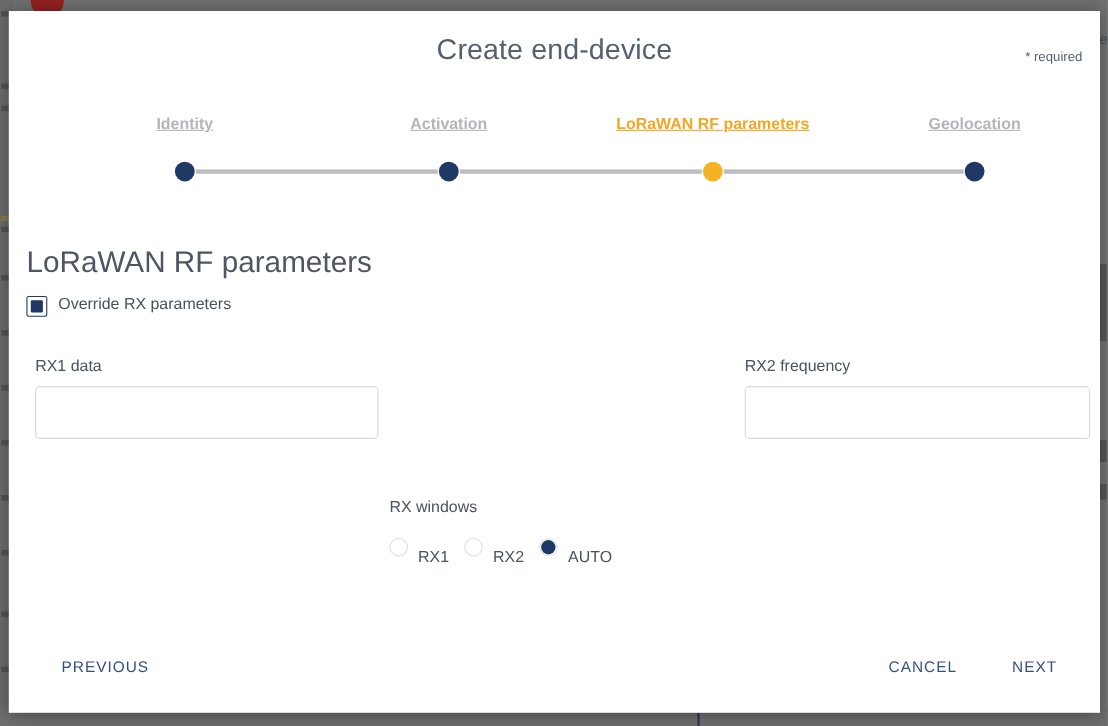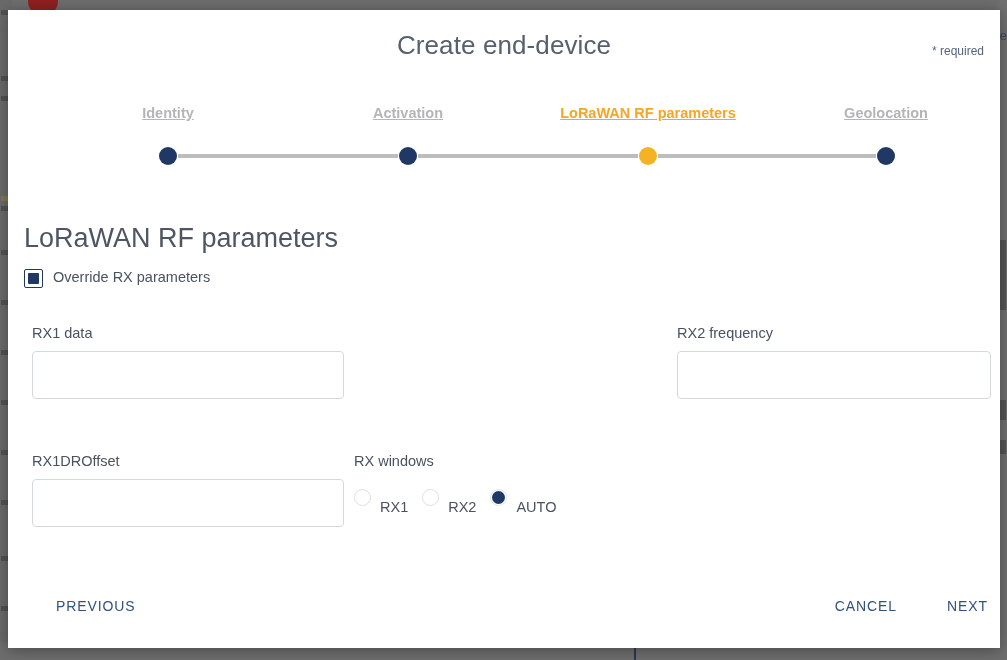--- a/index.html
+++ b/index.html
@@ -288,21 +288,21 @@
   .radio-label {
     font-size: 14.5px;
     color: #4a5260;
     margin-top: 20px;
   }
 
   
   .footer {
     position: absolute;
     left: 16px;
-    right: 0;
+    right: 27px;
     bottom: 24px;
     height: 30px;
   }
   .btn-text {
     position: absolute;
     font-size: 14px;
     letter-spacing: .9px;
     color: #32517d;
     background: none;
     border: none;
@@ -387,24 +387,20 @@
       <label class="field-label">RX1 data</label>
       <input class="text-input" type="text" value="" placeholder="" style="">
     </div>
 
 
     <div class="field col3 row1">
       <label class="field-label">RX2 frequency</label>
       <input class="text-input" type="text" value="" placeholder="" style="">
     </div>
 
-    <div class="field col1 row2">
-      <label class="field-label">RX1DROffset</label>
-      <input class="text-input" type="text" value="" placeholder="" style="">
-    </div>
 
     <div class="radio-group">
       <label class="field-label">RX windows</label>
       <div class="radio-options">
         <div class="radio-option">
           <span class="radio"></span>
           <span class="radio-label">RX1</span>
         </div>
         <div class="radio-option">
           <span class="radio"></span>

